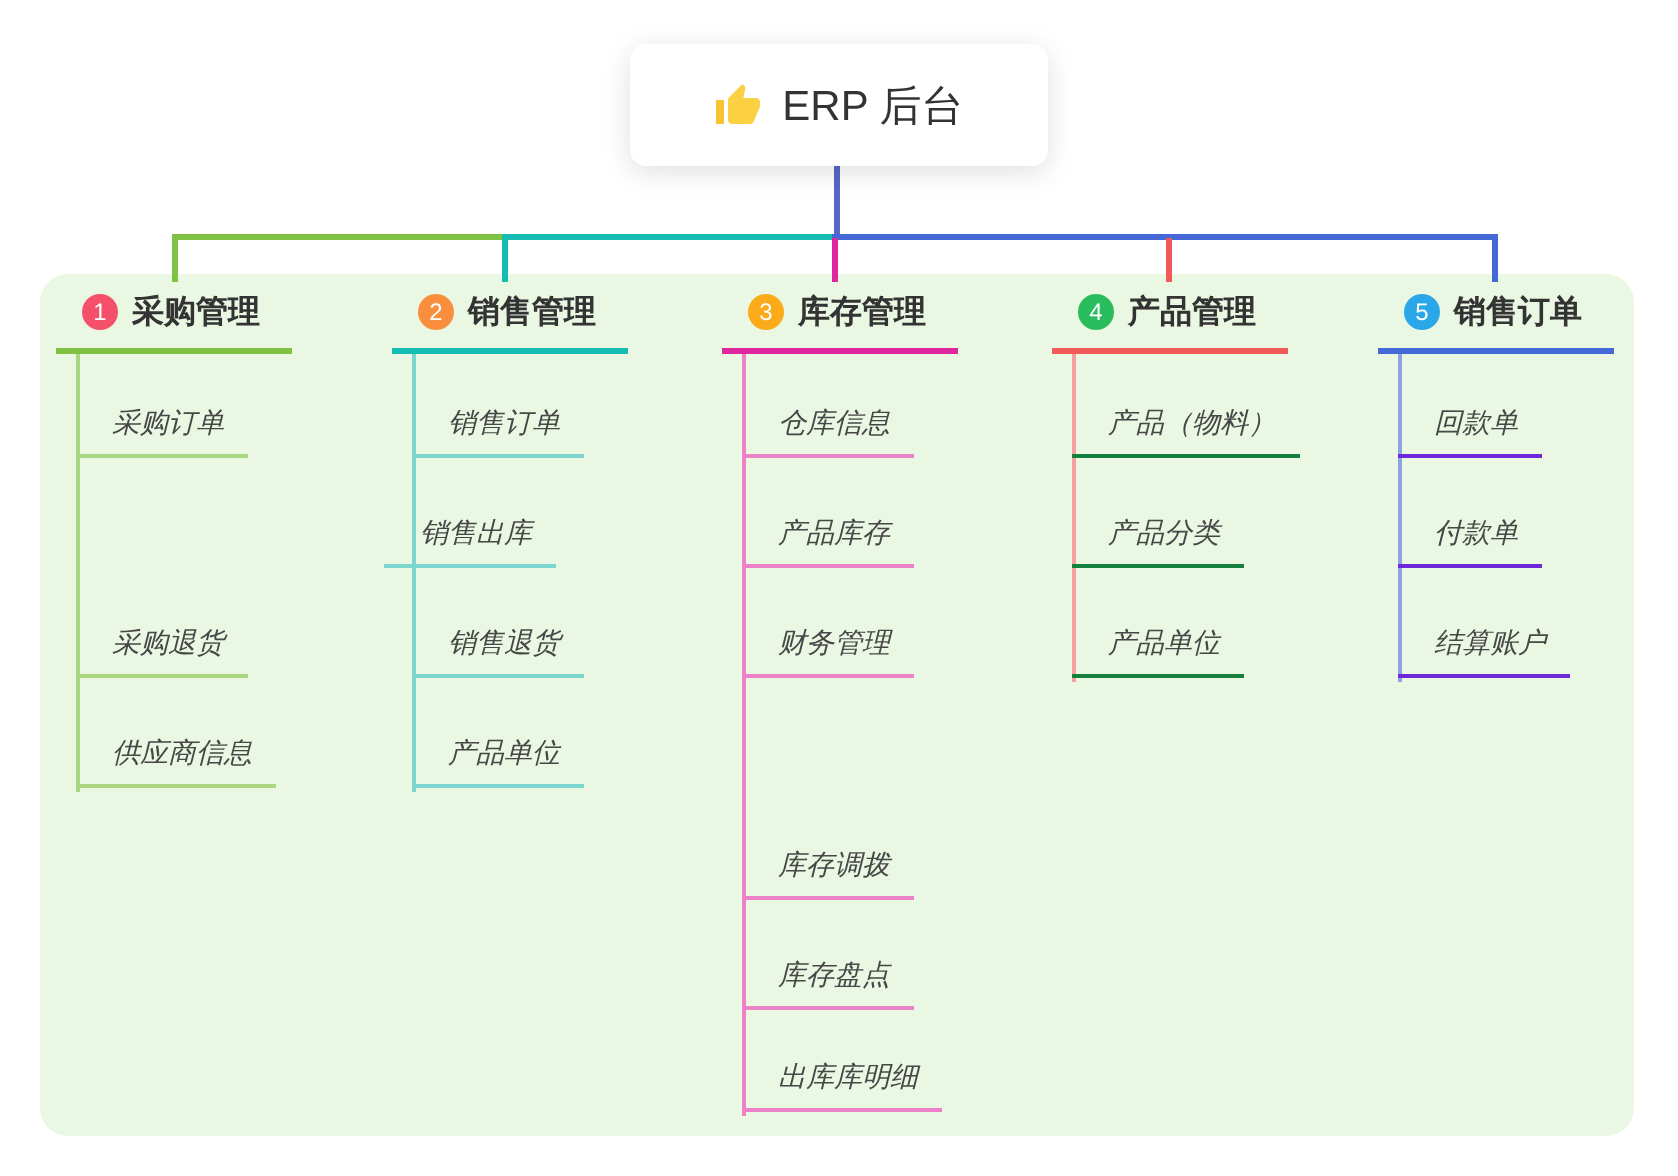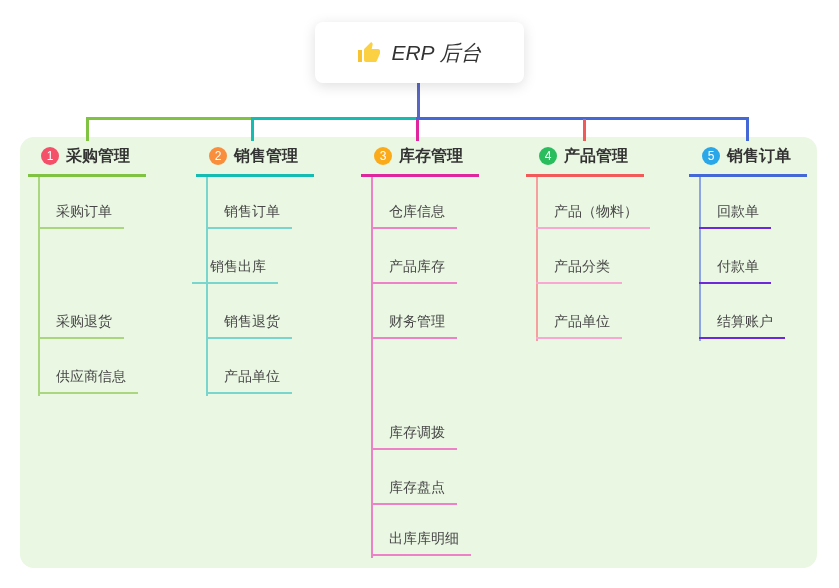--- a/index.html
+++ b/index.html
@@ -22,21 +22,21 @@
   
   .root-node {
     position: absolute;
     left: 315px; top: 22px;
     width: 209px; height: 61px;
     background: #ffffff;
     border-radius: 8px;
     box-shadow: 0 3px 14px rgba(0,0,0,0.13);
     display: flex; align-items: center; justify-content: center;
     gap: 10px;
-    font-size: 21px; color: #333333; font-weight: 500; font-style: italic;
+    font-size: 21px; color: #333333; font-weight: 500;
   }
   .thumb-icon { width: 24px; height: 24px; display: inline-block; }
   
   .line { position: absolute; }
   
   .btitle {
     position: absolute;
     top: 144px; height: 33px; width: 118px;
     display: flex; align-items: center;
     gap: 7px;
@@ -58,25 +58,26 @@
   
   .spine { position: absolute; width: 2px; }
   
   .item {
     position: absolute;
     height: 40px;
     display: flex; align-items: flex-end;
     padding: 0 12px 6px 18px;
     font-size: 14px; color: #474747;
     white-space: nowrap;
+    font-style: italic;
   }
   .c1 { border-bottom: 2px solid #a9d67f; }
   .c2 { border-bottom: 2px solid #79d5cd; }
   .c3 { border-bottom: 2px solid #ee82c8; }
-  .c4 { border-bottom: 2px solid #f9a8d4; justify-content: center; }
+  .c4 { border-bottom: 2px solid #15803d; justify-content: center; }
   .c5 { border-bottom: 2px solid #6d28d9; }
 </style>
 </head>
 <body>
 
 <div class="canvas">
 
   <div class="panel"></div>
 
   <div class="line" style="left:417px;top:82px;width:3px;height:38px;background:#5867c3"></div>

